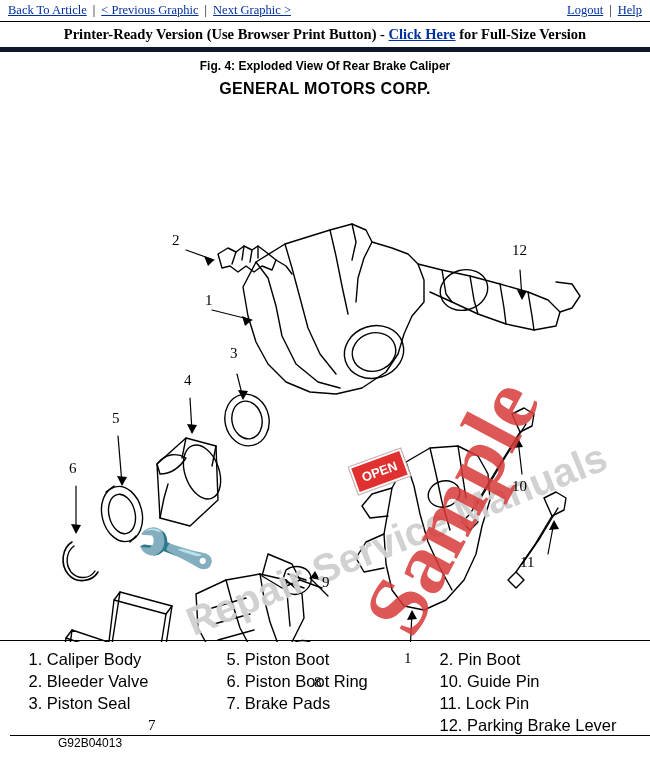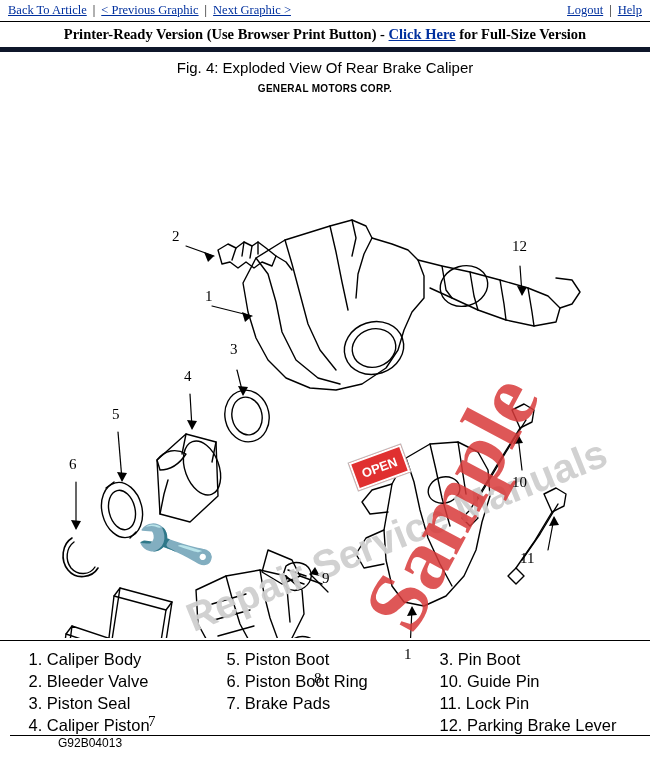--- a/index.html
+++ b/index.html
@@ -49,28 +49,28 @@
     border-bottom: 5px solid #0f172a;
     font-family: "Liberation Serif", serif;
   }
   .printer-bar a {
     color: #00309e;
     text-decoration: underline;
     cursor: pointer;
   }
   .fig-title {
     text-align: center;
-    font-size: 15px;
-    font-weight: normal;
+    font-size: 12px;
+    font-weight: bold;
     padding-top: 7px;
     font-family: "Liberation Sans", sans-serif;
   }
   .corp-title {
     text-align: center;
-    font-size: 10px;
+    font-size: 16px;
     font-weight: bold;
     padding-top: 7px;
     letter-spacing: 0.3px;
     font-family: "Liberation Sans", sans-serif;
   }
 
   
   .drawing {
     position: relative;
     width: 650px;
@@ -334,29 +334,28 @@
   <div class="callout" style="left:512px; top:140px;">12</div>
   <div class="callout" style="left:404px; top:548px;">1</div>
 </div>
 
 <div class="legend">
   <div class="legend-cols">
     <div class="legend-col c1">
       <div>1. Caliper Body</div>
       <div>2. Bleeder Valve</div>
       <div>3. Piston Seal</div>
-      <div>4. Caliper Piston</div>
     </div>
     <div class="legend-col c2">
       <div>5. Piston Boot</div>
       <div>6. Piston Boot Ring</div>
       <div>7. Brake Pads</div>
     </div>
     <div class="legend-col c3">
-      <div>3. Pin Boot</div>
+      <div>2. Pin Boot</div>
       <div>10. Guide Pin</div>
       <div>11. Lock Pin</div>
       <div>12. Parking Brake Lever</div>
     </div>
   </div>
 </div>
 
 <div class="code">G92B04013</div>
 
 </body></html>

